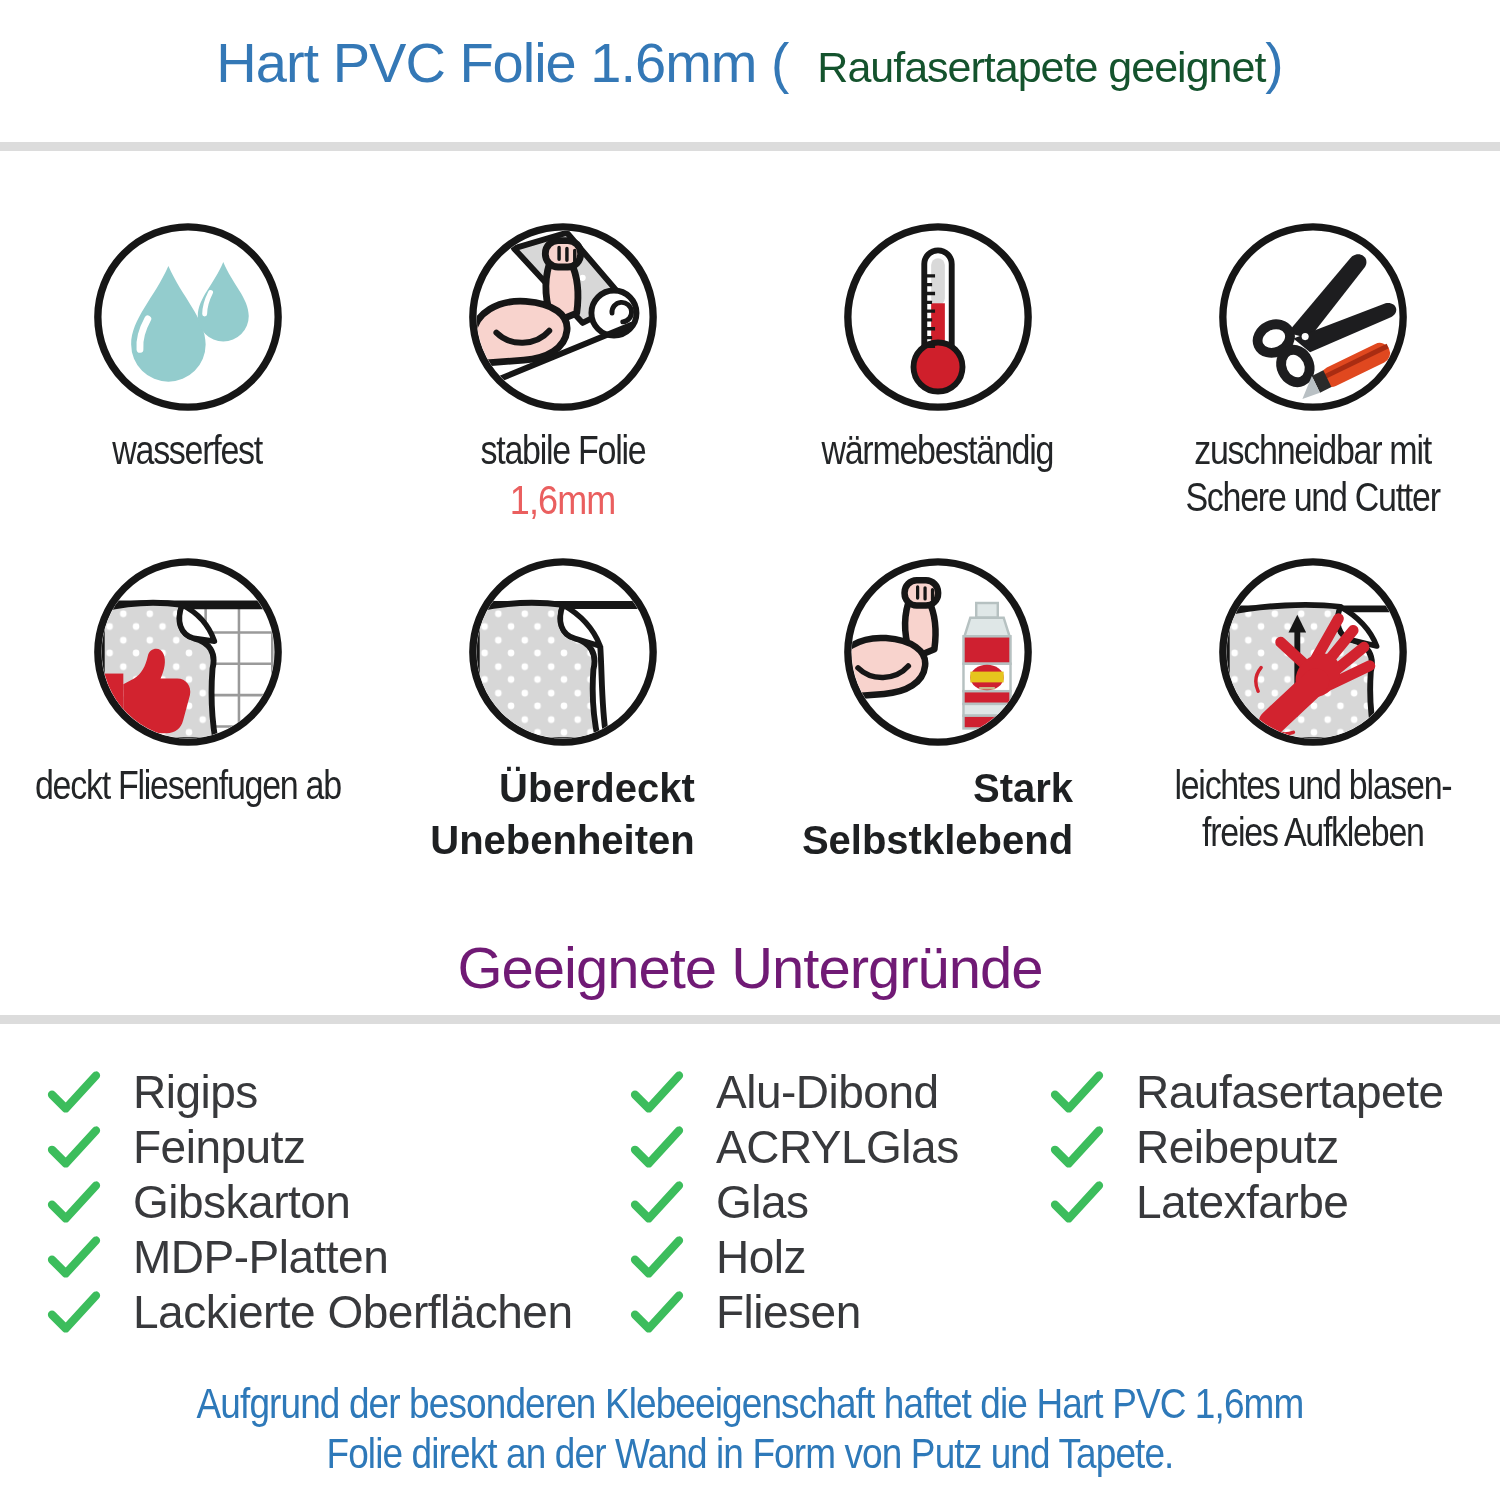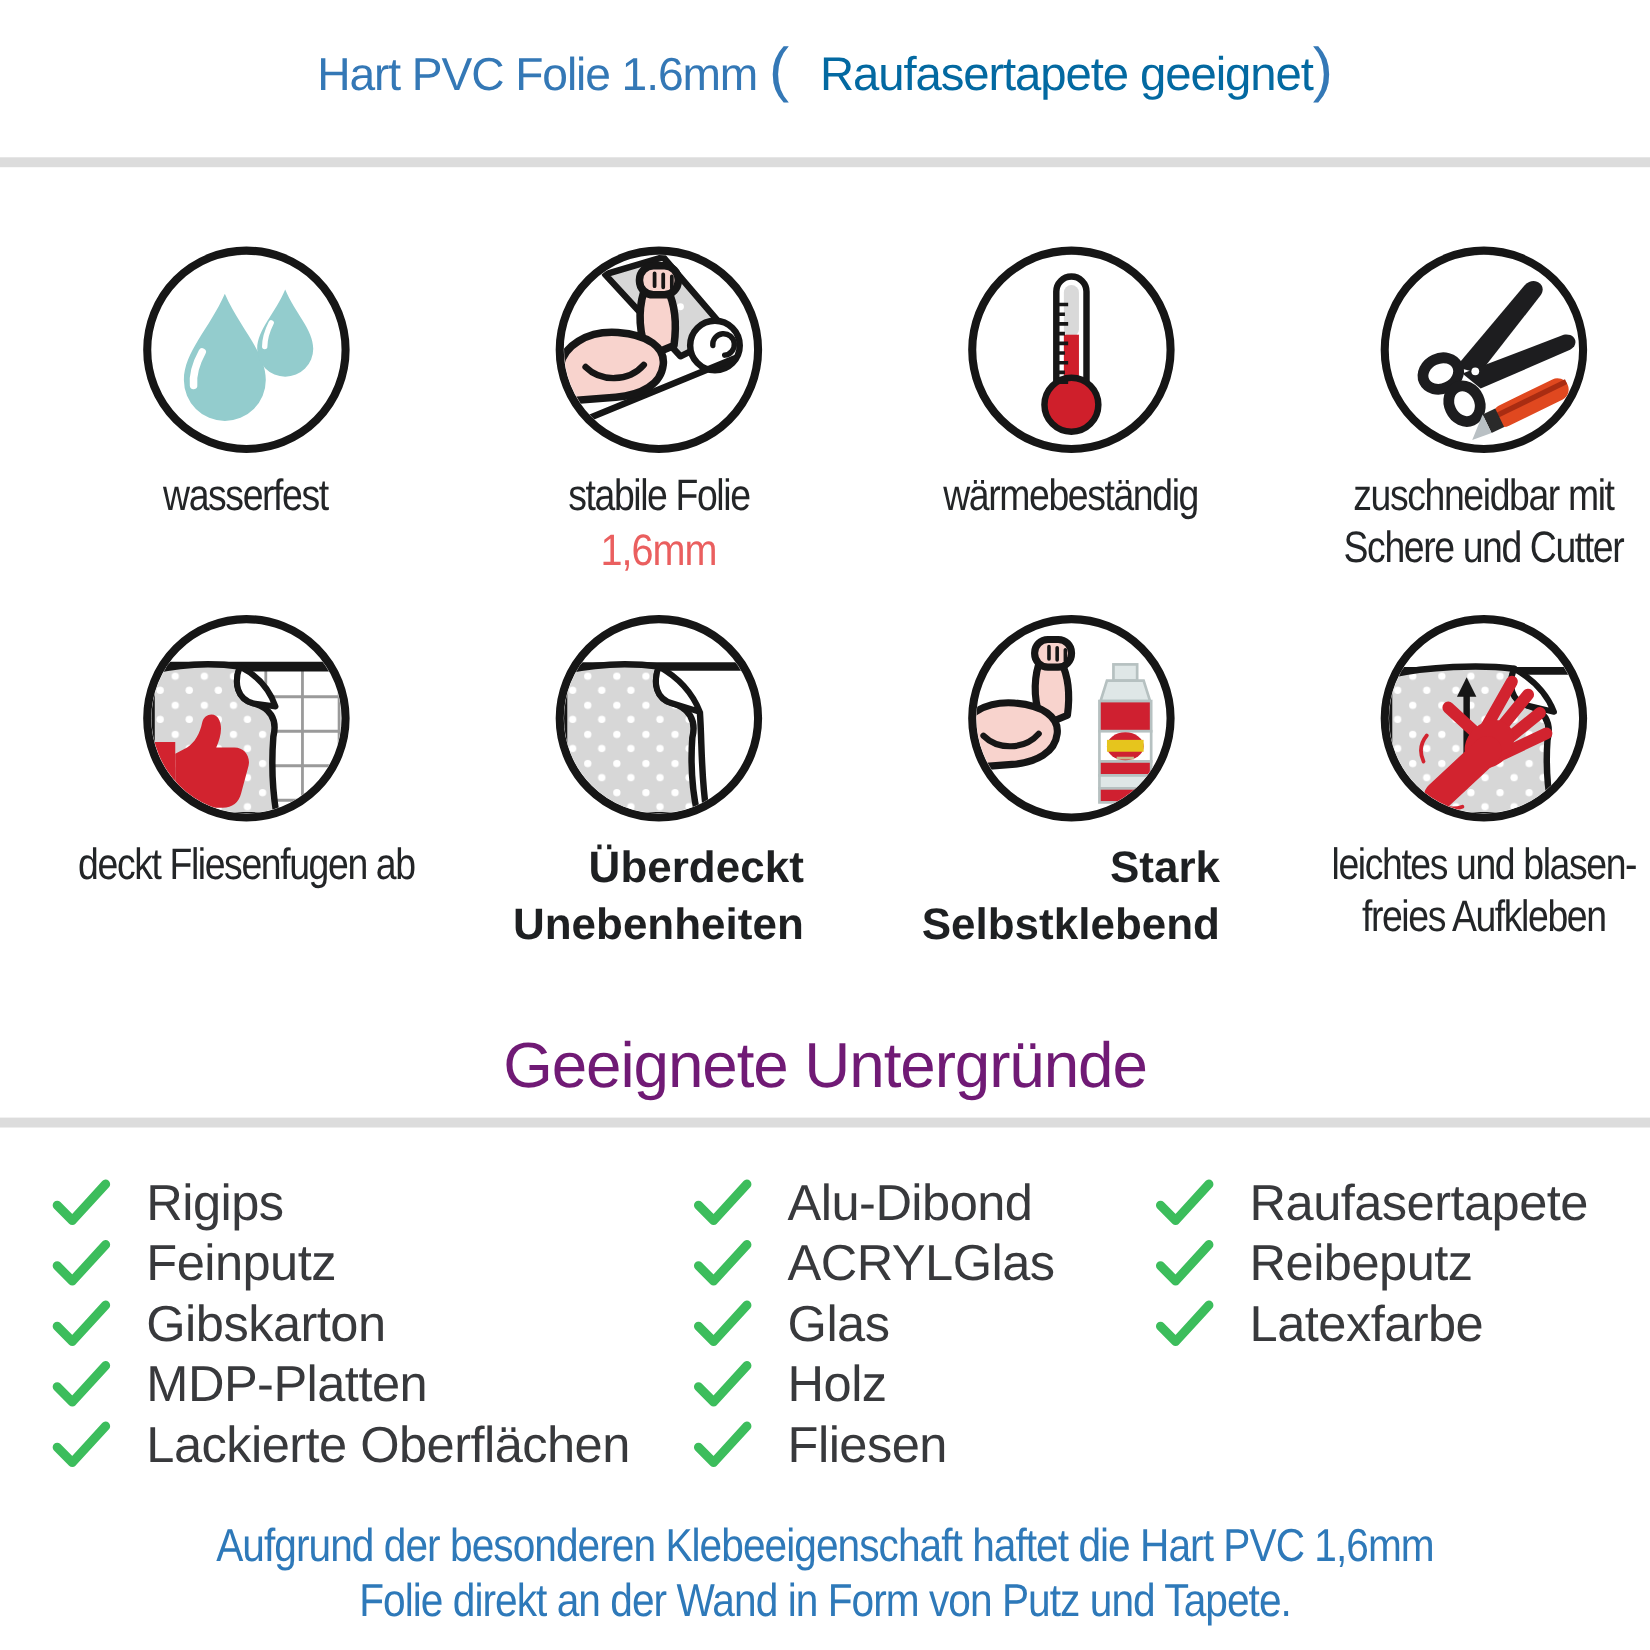--- a/index.html
+++ b/index.html
@@ -1,29 +1,29 @@
 <!DOCTYPE html>
 <html><head>
 <meta charset="utf-8">
 <style>
   html,body{margin:0;padding:0;background:#fff;}
   body{width:1500px;height:1500px;overflow:hidden;font-family:"Liberation Sans",sans-serif;color:#26282b;}
 
   
   .header{padding-top:28px;text-align:center;white-space:nowrap;line-height:70px;}
-  .t-main{font-size:42px;color:#3478b6;letter-spacing:-1px;}
+  .t-main{font-size:56px;color:#3478b6;letter-spacing:-1px;}
   .t-paren{font-size:55px;color:#3478b6;}
-  .t-sub{font-size:43px;color:#0369a1;letter-spacing:-1px;margin-left:28px;}
+  .t-sub{font-size:43px;color:#14532d;letter-spacing:-1px;margin-left:28px;}
 
   .divider{height:9px;background:#dcdcdc;width:100%;}
   .divider.first{margin-top:30px;}
   .divider.second{margin-top:16px;}
 
   
-  .features{display:grid;grid-template-columns:repeat(4,375px);padding-left:36px;}
+  .features{display:grid;grid-template-columns:repeat(4,375px);}
   .features.row1{margin-top:68px;}
   .feature{height:335px;display:flex;flex-direction:column;align-items:center;}
   .icon-circle{width:196px;height:196px;flex:none;}
   .feature-label{margin-top:12px;font-size:40px;line-height:47px;text-align:center;color:#232527;letter-spacing:-1.5px;transform:scaleX(.85);transform-origin:50% 0;}
   .feature-label.wide{transform:none;letter-spacing:0;font-weight:700;font-size:40px;line-height:52px;color:#1e2022;text-align:right;}
   .feature-note{font-size:40px;color:#ea5f5f;letter-spacing:-1px;margin-top:4px;transform:scaleX(.9);transform-origin:50% 0;}
 
   
   .section-heading{margin-top:48px;text-align:center;font-size:58px;line-height:62px;color:#701a75;letter-spacing:-1px;}
 

